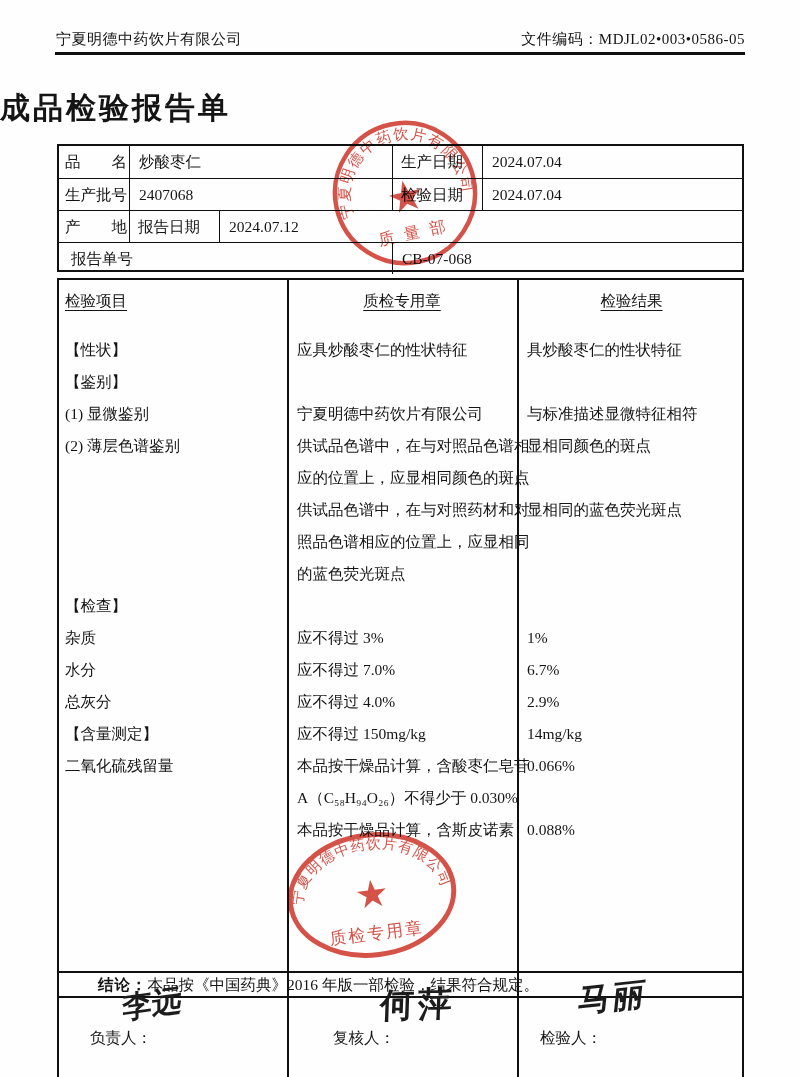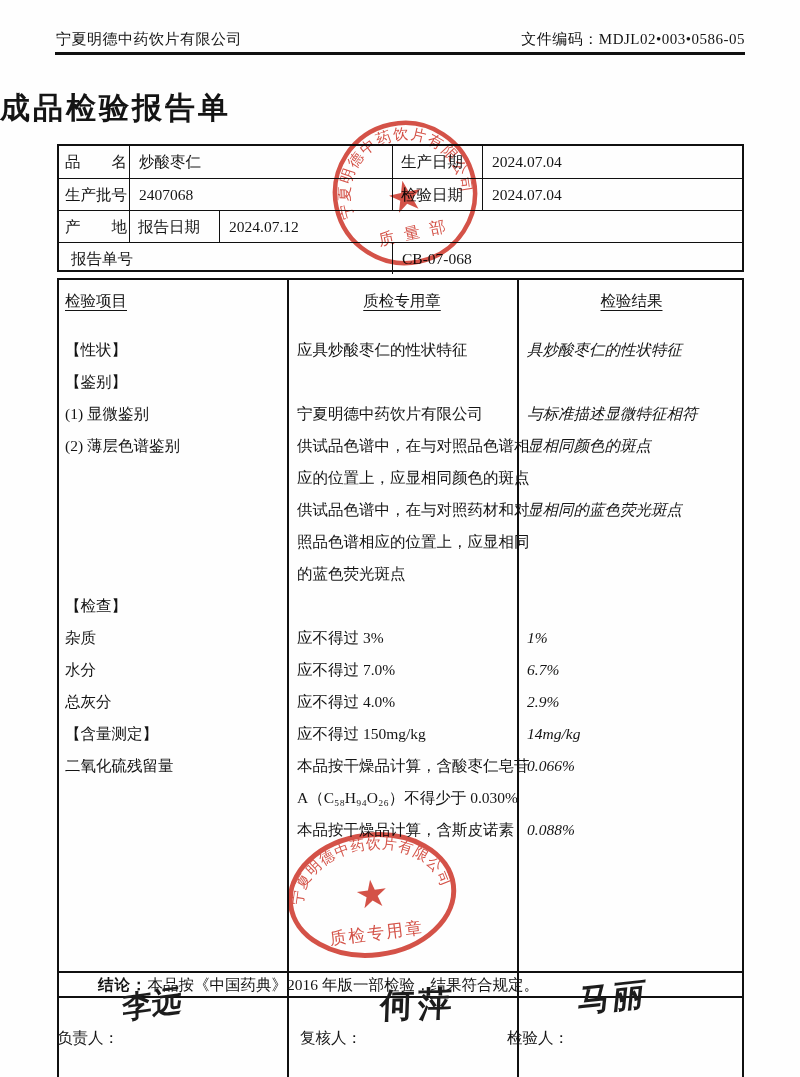--- a/index.html
+++ b/index.html
@@ -32,29 +32,29 @@
       border:2px solid #101010;box-sizing:border-box;font-size:15.5px;}
   .vline{position:absolute;top:0;bottom:0;width:1.5px;background:#101010;}
   .vline.c1{left:228px;} .vline.c2{left:458px;}
   .mth{position:absolute;top:9px;height:24px;line-height:24px;}
   .mth span{text-decoration:underline;text-underline-offset:4px;}
   .mth.h1{left:6px;} .mth.h2{left:228px;width:230px;text-align:center;}
   .mth.h3{left:458px;width:229px;text-align:center;}
   .mcol{position:absolute;top:54px;}
   .mcol.col1{left:6px;width:216px;}
   .mcol.col2{left:238px;width:214px;}
-  .mcol.col3{left:468px;width:213px;font-style:italic;}
+  .mcol.col3{left:468px;width:213px;}
   .tline{height:32px;line-height:32px;white-space:nowrap;overflow:visible;}
   
   .conclusion{position:absolute;top:971px;left:57px;width:687px;height:27px;
       border:2px solid #101010;box-sizing:border-box;line-height:23px;
       font-size:15.5px;padding-left:7px;white-space:nowrap;}
   .conclusion b{letter-spacing:1px;margin-left:32px;}
   
-  .sig-label{position:absolute;top:1028px;font-size:15.5px;}
+  .sig-label{position:absolute;top:1028px;font-size:15.5px;margin-left:33px;}
   .sig-label.p1{left:57px;} .sig-label.p2{left:300px;} .sig-label.p3{left:507px;}
   .signature{position:absolute;color:#1c1c1c;font-weight:600;
       font-family:"DejaVu Sans","Liberation Sans",sans-serif;}
   .signature.s1{left:122px;top:984px;font-size:30px;transform:rotate(-8deg) skewX(-8deg);}
   .signature.s2{left:380px;top:982px;font-size:34px;transform:rotate(-2deg) skewX(-4deg);letter-spacing:4px;}
   .signature.s3{left:578px;top:976px;font-size:32px;transform:rotate(-6deg) skewX(-12deg);letter-spacing:3px;}
   
   .stamp{position:absolute;mix-blend-mode:multiply;opacity:.88;}
   .stamp.top{left:325px;top:113px;}
   .stamp.bottom{left:282px;top:823px;}

